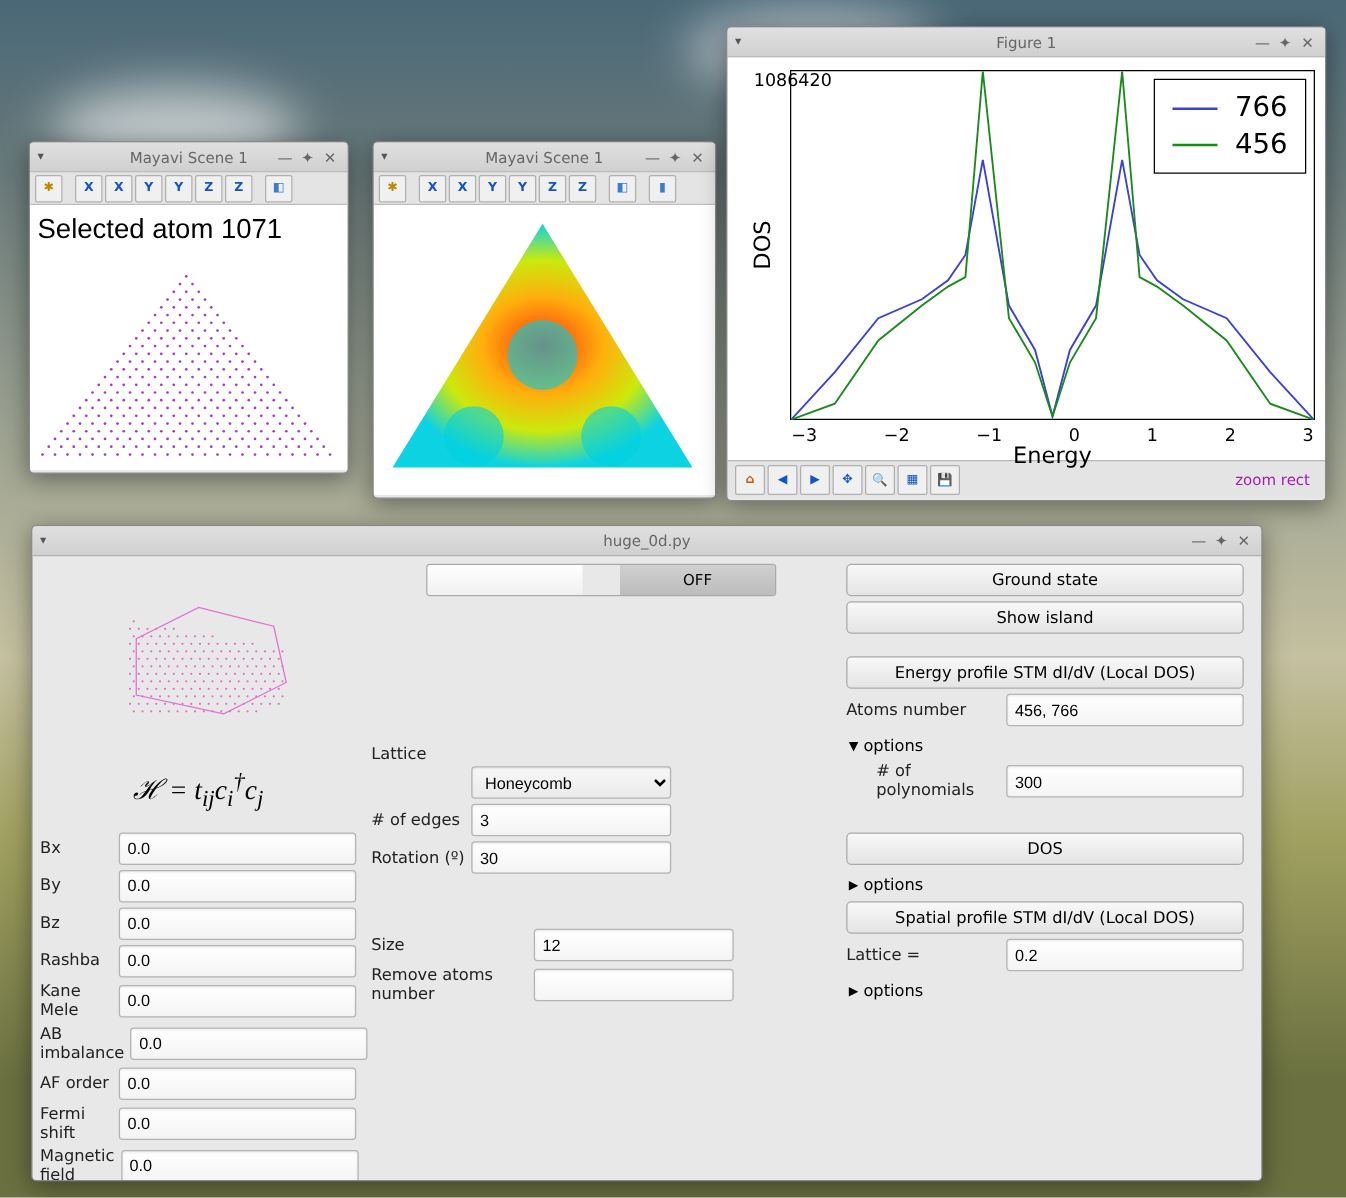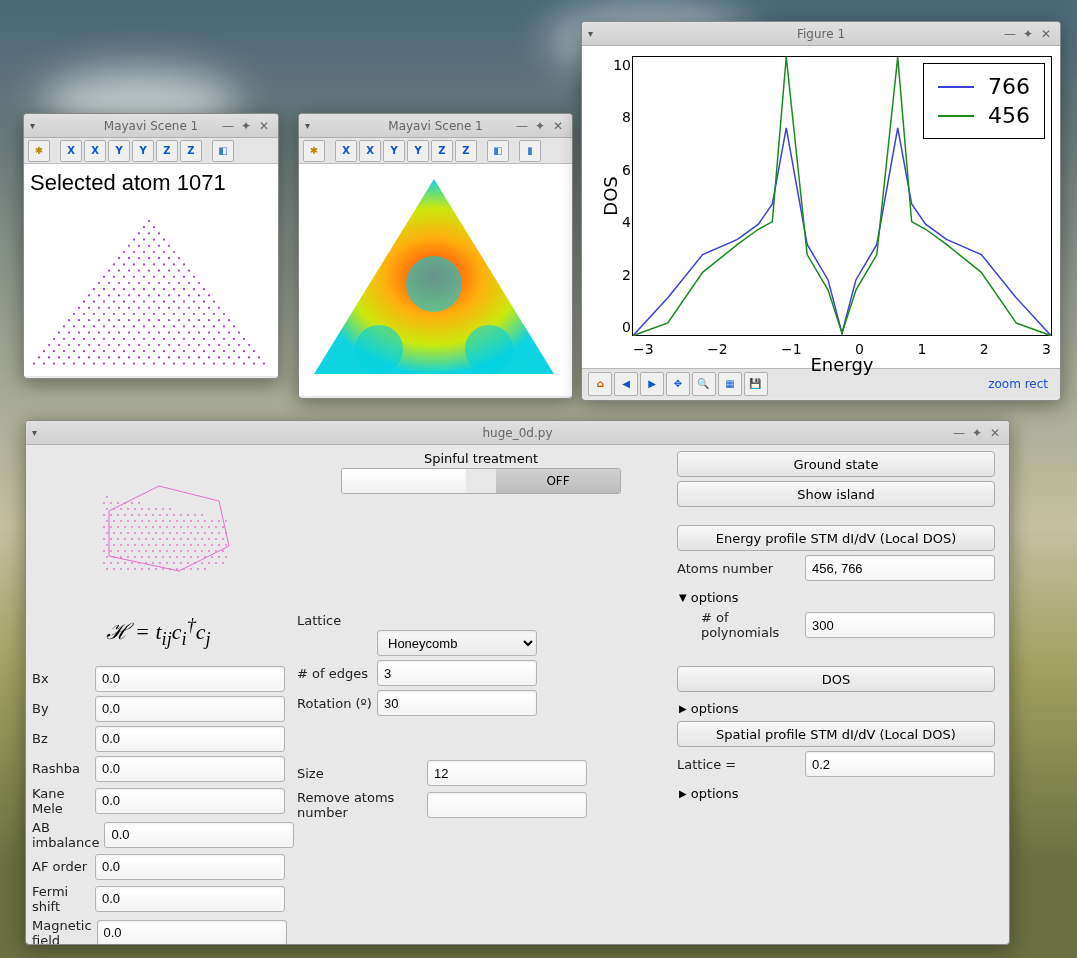--- a/index.html
+++ b/index.html
@@ -47,29 +47,29 @@
     display: flex; align-items: center; justify-content: center; border-radius: 2px;
     font-size: 10px; font-weight: bold; color: #1155cc; cursor: pointer;
   }
   .mayavi-canvas { background: #fff; position: relative; }
 
   
   .figure-canvas { background: #fff; padding: 10px 20px 10px 50px; position: relative; }
   .axes { position: relative; width: 420px; height: 280px; border-left: 1.5px solid #000; border-bottom: 1.5px solid #000; border-top: 1.5px solid #000; border-right: 1.5px solid #000; margin-left: auto; margin-right: 10px; }
   .ylabel { position: absolute; left: -42px; top: 50%; transform: translateY(-50%) rotate(-90deg); font-size: 18px; }
   .xlabel { position: absolute; bottom: -40px; left: 50%; transform: translateX(-50%); font-size: 18px; }
-  .ticks-y { position: absolute; left: -30px; top: 0; bottom: 0; width: 28px; display: flex; flex-direction: column; justify-content: space-between; text-align: right; font-size: 14px; }
+  .ticks-y { position: absolute; left: -30px; top: 0; bottom: 0; width: 28px; display: flex; flex-direction: row; justify-content: space-between; text-align: right; font-size: 14px; }
   .ticks-x { position: absolute; left: 0; right: 0; bottom: -22px; display: flex; justify-content: space-between; font-size: 14px; }
   .legend-box { position: absolute; top: 6px; right: 6px; border: 1.5px solid #000; padding: 6px 14px; font-size: 22px; text-align: right; background: #fff;}
   .legend-row { display: flex; align-items: center; gap: 14px; justify-content: flex-end; margin: 4px 0; }
   .legend-swatch { width: 36px; height: 2px; }
   .nav-toolbar { height: 30px; border-top: 1px solid #b8b8b8; background: #e4e4e4; display: flex; align-items: center; padding: 2px 6px; gap: 2px; }
   .nav-toolbar .tbtn { width: 24px; height: 24px; }
   .nav-toolbar .spacer { flex: 1; }
-  .nav-status { font-size: 12px; color: #1d4ed8; margin-right: 6px; }
+  .nav-status { font-size: 12px; color: #a21caf; margin-right: 6px; }
 
   
   .control-window { display: flex; flex-direction: row; }
   .col { padding: 6px; }
   .left-col { width: 265px; }
   .mid-col { width: 380px; }
   .right-col { width: 330px; }
 
   .preview { width: 200px; height: 150px; margin: 0 auto 10px; position: relative; }
   .eqn { font-family: serif; font-style: italic; font-size: 22px; text-align: center; margin: 14px auto 16px; }
@@ -780,21 +780,20 @@
             <input value="0.0" style="">
           </div>
           <div class="form-row">
             <label>Magnetic field</label>
             <input value="0.0" style="">
           </div>
         </div>
     </div>
 
     <div class="col mid-col">
-      <div class="hdr-label">Spinful treatment</div>
       <div class="toggle">
         <div class="on"></div>
         <div class="off">OFF</div>
       </div>
       <div style="height:70px"></div>
       <div class="form-row">
         <label style="width:80px">Lattice</label>
         <select style="width:160px; flex:none;margin-top:46px;"><option>Honeycomb</option></select>
       </div>
       <div class="form-row">

